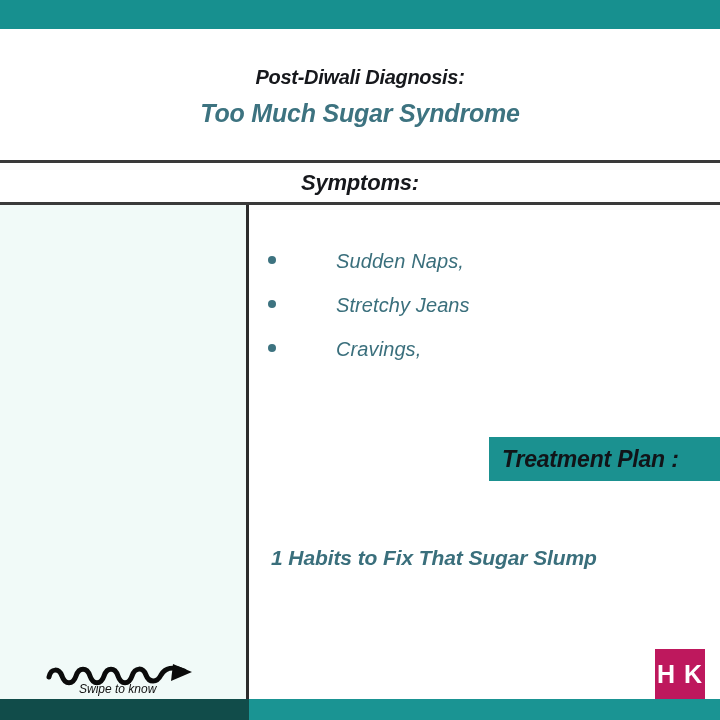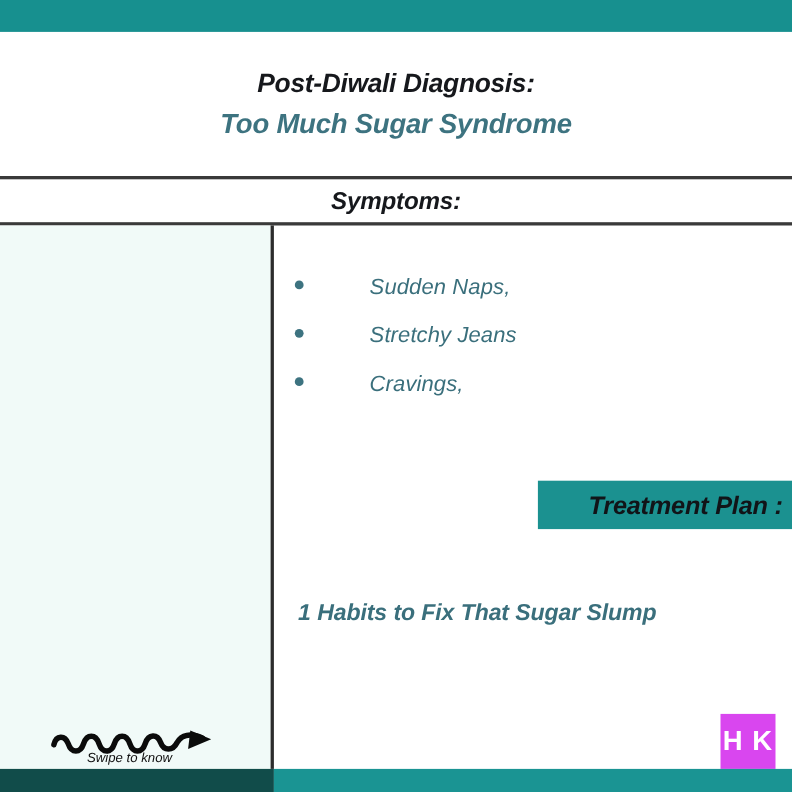--- a/index.html
+++ b/index.html
@@ -31,21 +31,21 @@
   
   .title-block {
     position: absolute;
     left: 0;
     top: 60px;
     width: 720px;
     text-align: center;
   }
   .title-line1 {
     font-family: "Liberation Sans", sans-serif;
-    font-size: 24px;
+    font-size: 20px;
     font-weight: bold;
     font-style: italic;
     color: #16181c;
     letter-spacing: -0.3px;
     line-height: 34px;
   }
   .title-line2 {
     font-family: "Liberation Sans", sans-serif;
     font-size: 25px;
     font-weight: bold;
@@ -167,21 +167,20 @@
     align-items: center;
   }
   .treatment-badge span {
     font-size: 23px;
     font-weight: bold;
     font-style: italic;
     color: #111418;
     padding-left: 13px;
     letter-spacing: -0.2px;
     white-space: nowrap;
-    margin-left: 33px;
   }
 
   
   .habits {
     position: absolute;
     left: 271px;
     top: 546px;
     font-size: 21px;
     font-weight: bold;
     font-style: italic;
@@ -190,21 +189,21 @@
     white-space: nowrap;
   }
 
   
   .hk-logo {
     position: absolute;
     left: 655px;
     top: 649px;
     width: 50px;
     height: 50px;
-    background: #d946ef;
+    background: #be185d;
     display: flex;
     align-items: center;
     justify-content: center;
   }
   .hk-logo span {
     color: #ffffff;
     font-size: 25px;
     font-weight: bold;
     letter-spacing: 1px;
     line-height: 1;

